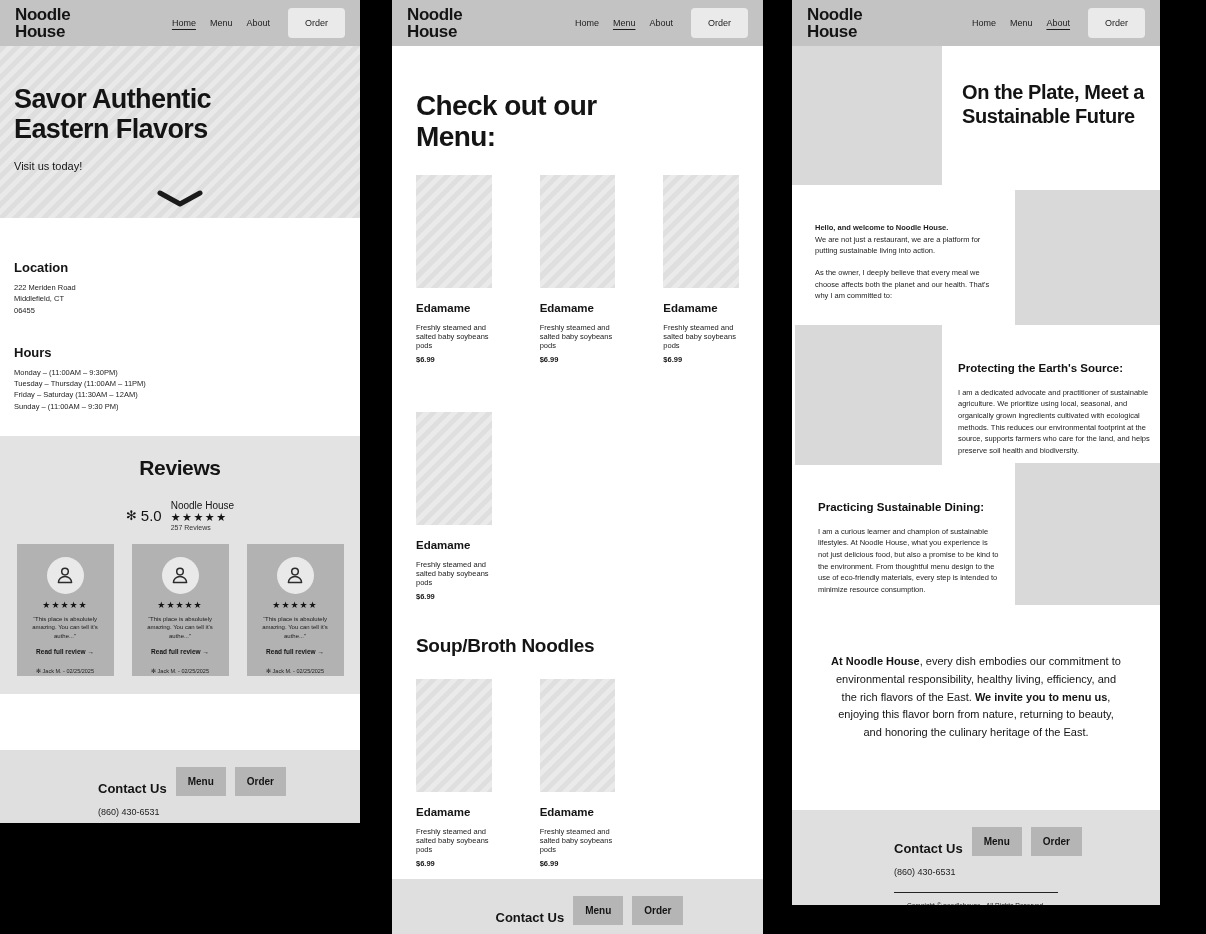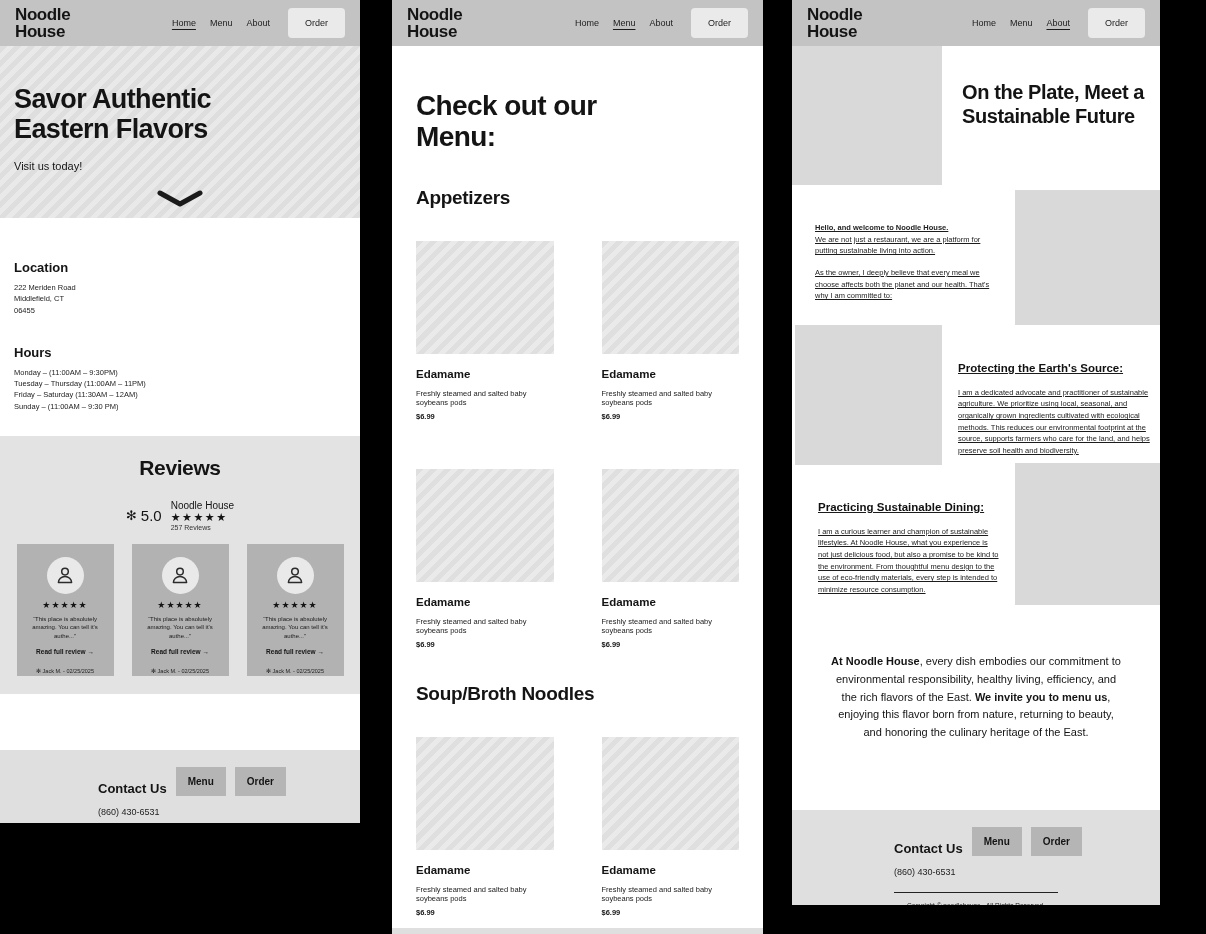--- a/index.html
+++ b/index.html
@@ -72,36 +72,36 @@
   .footer-phone { font-size:9px; margin-top:11px; color:#222; }
   .footer-hr { border:none; border-top:1.6px solid #222; margin:15px 0 9px; }
   .footer-copy { font-size:6.5px; text-align:center; color:#1a1a1a; }
   .panel-home .site-footer { margin-top:56px; }
   .panel-menu .site-footer { margin-top:11px; }
 
   
   .menu-content { padding:0 24px; }
   .page-title { font-size:28px; line-height:1.12; letter-spacing:-0.6px; margin-top:44px; width:260px; }
   .section-heading { font-size:19px; letter-spacing:-0.3px; margin-top:34px; }
-  .items-grid { display:grid; grid-template-columns:1fr 1fr; column-gap:25px; row-gap:24px; margin-top:32px;gap:48px; }
+  .items-grid { display:grid; grid-template-columns:1fr 1fr 1fr; column-gap:25px; row-gap:24px; margin-top:22px;gap:48px; }
   .thumb { width:100%; height:113px; }
   .menu-item h4 { font-size:11.5px; margin-top:14px; }
   .menu-item .desc { font-size:7.5px; margin-top:9px; color:#222; }
   .menu-item .price { font-size:7.5px; font-weight:bold; margin-top:5px; }
 
   
   .about-body { position:relative; height:824px; }
   .gray-block { position:absolute; background:#d9d9d9; }
   .ab-img-1 { left:0;   top:0;   width:150px; height:139px; }
   .ab-img-2 { left:223px; top:144px; width:145px; height:135px; }
   .ab-img-3 { left:3px;   top:279px; width:147px; height:140px; }
   .ab-img-4 { left:223px; top:417px; width:145px; height:142px; }
   .ab-title { position:absolute; left:170px; top:34px; width:195px; font-size:20px;
     line-height:1.2; letter-spacing:-0.4px; font-weight:bold; }
-  .ab-text { position:absolute; font-size:7.5px; line-height:1.55; color:#1c1c1c;text-decoration:underline; }
+  .ab-text { position:absolute; font-size:7.5px; line-height:1.55; color:#1c1c1c; }
   .ab-intro { left:23px; top:176px; width:182px; }
   .ab-intro .b { font-weight:bold; }
   .ab-intro .gap { margin-top:10px; }
   .ab-sec h3 { font-size:11.5px; margin-bottom:9px; color:#111; }
   .ab-sec-1 { left:166px; top:314px; width:192px; }
   .ab-sec-2 { left:26px;  top:453px; width:182px; }
   .ab-closing { position:absolute; left:38px; top:607px; width:292px; font-size:11px;
     line-height:1.62; text-align:center; color:#141414; }
   .ab-closing b { font-weight:bold; }
   .panel-about .site-footer { position:absolute; left:0; right:0; top:810px; }
@@ -235,21 +235,20 @@
         <a>Home</a>
         <a class="active">Menu</a>
         <a>About</a>
         <button class="order-btn">Order</button>
       </nav>
     </div>
 
     <div class="menu-content">
       <h1 class="page-title">Check out our Menu:</h1>
 
-      <h2 class="section-heading">Appetizers</h2>
       <div class="items-grid">
         <div class="menu-item">
           <div class="thumb stripes-light"></div>
           <h4>Edamame</h4>
           <div class="desc">Freshly steamed and salted baby soybeans pods</div>
           <div class="price">$6.99</div>
         </div>
         <div class="menu-item">
           <div class="thumb stripes-light"></div>
           <h4>Edamame</h4>

